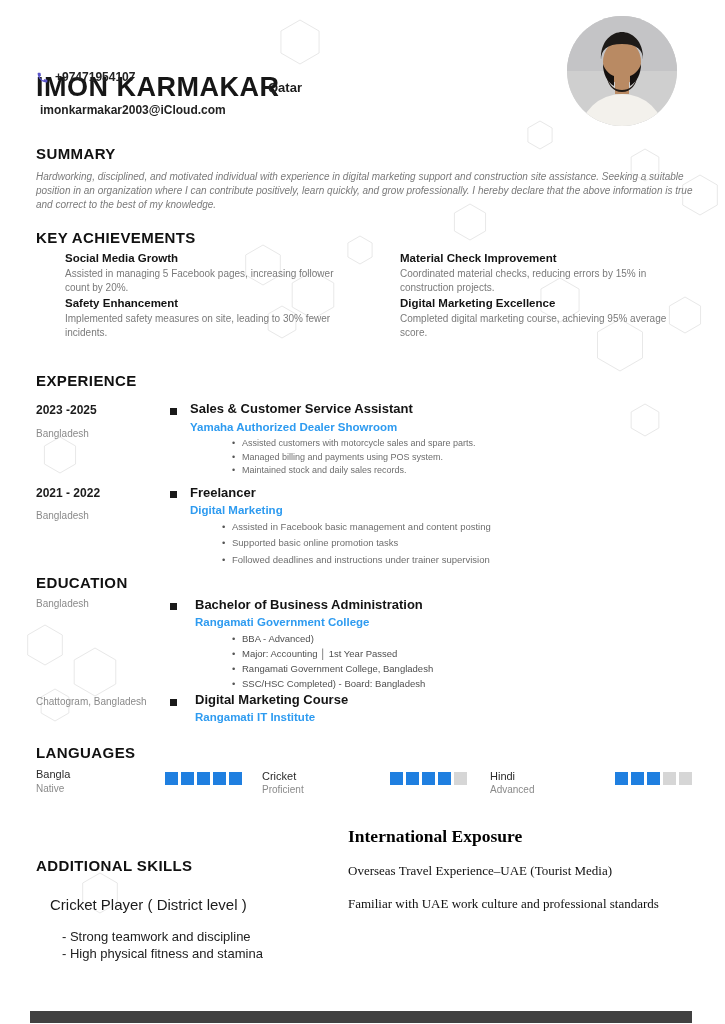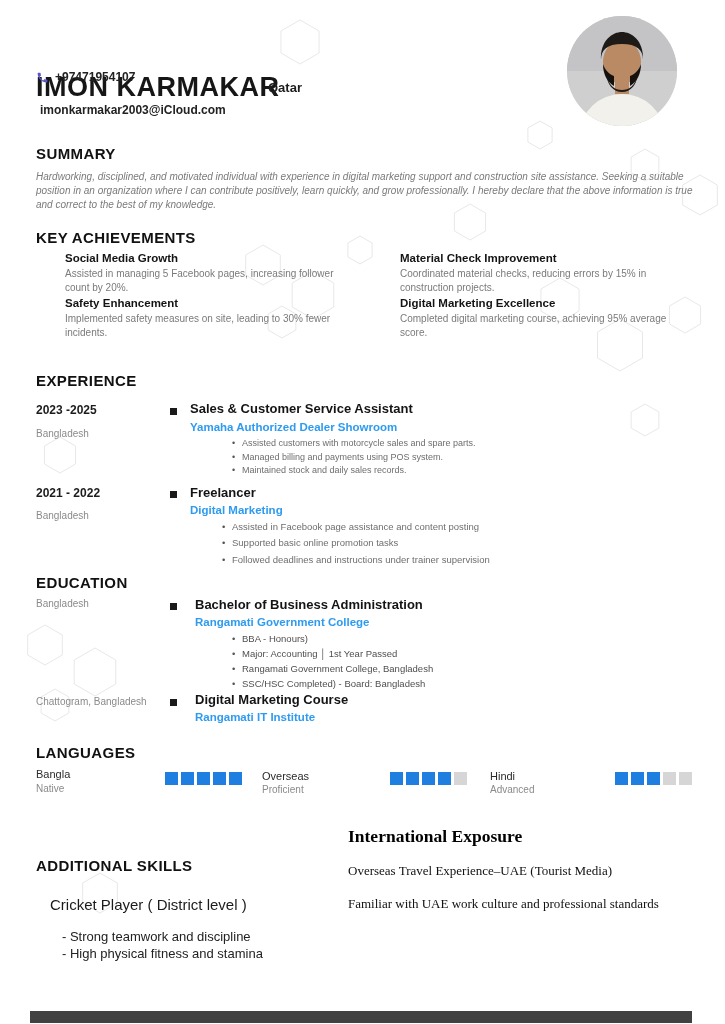--- a/index.html
+++ b/index.html
@@ -149,33 +149,33 @@
       <li>Managed billing and payments using POS system.</li>
       <li>Maintained stock and daily sales records.</li>
     </ul>
 
     <div class="abs dates" style="left:36px; top:486px;">2021 - 2022</div>
     <div class="abs loc" style="left:36px; top:510px;">Bangladesh</div>
     <div class="abs sq-marker" style="left:170px; top:491px;"></div>
     <div class="abs job-title" style="left:190px; top:485px;">Freelancer</div>
     <div class="abs link" style="left:190px; top:504px;">Digital Marketing</div>
     <ul class="abs bullets dense" style="left:190px; top:521px; width:430px;">
-      <li>Assisted in Facebook page assistance and content posting</li>
+      <li>Assisted in Facebook basic management and content posting</li>
       <li>Supported basic online promotion tasks</li>
       <li>Followed deadlines and instructions under trainer supervision</li>
     </ul>
 
     <div class="abs sec-h" style="left:36px; top:574px;">EDUCATION</div>
 
     <div class="abs loc" style="left:36px; top:598px;">Bangladesh</div>
     <div class="abs sq-marker" style="left:170px; top:603px;"></div>
     <div class="abs job-title" style="left:195px; top:597px;">Bachelor of Business Administration</div>
     <div class="abs link" style="left:195px; top:616px;">Rangamati Government College</div>
     <ul class="abs bullets dark" style="left:200px; top:633px; width:420px;">
-      <li>BBA - Honours)</li>
+      <li>BBA - Advanced)</li>
       <li>Major: Accounting │ 1st Year Passed</li>
       <li>Rangamati Government College, Bangladesh</li>
       <li>SSC/HSC Completed) - Board: Bangladesh</li>
     </ul>
 
     <div class="abs loc" style="left:36px; top:696px;">Chattogram, Bangladesh</div>
     <div class="abs sq-marker" style="left:170px; top:699px;"></div>
     <div class="abs job-title" style="left:195px; top:692px;">Digital Marketing Course</div>
     <div class="abs link" style="left:195px; top:711px;">Rangamati IT Institute</div>
 
@@ -184,21 +184,21 @@
     <div class="abs lang-name" style="left:36px; top:768px;">Bangla</div>
     <div class="abs lang-level" style="left:36px; top:783px;">Native</div>
     <div class="abs rating" style="left:165px; top:772px;">
         <span class="lang-sq filled"></span>
         <span class="lang-sq filled"></span>
         <span class="lang-sq filled"></span>
         <span class="lang-sq filled"></span>
         <span class="lang-sq filled"></span>
       </div>
 
-    <div class="abs lang-name" style="left:262px; top:770px;">Overseas</div>
+    <div class="abs lang-name" style="left:262px; top:770px;">Cricket</div>
     <div class="abs lang-level" style="left:262px; top:784px;">Proficient</div>
     <div class="abs rating" style="left:390px; top:772px;">
         <span class="lang-sq filled"></span>
         <span class="lang-sq filled"></span>
         <span class="lang-sq filled"></span>
         <span class="lang-sq filled"></span>
         <span class="lang-sq"></span>
       </div>
 
     <div class="abs lang-name" style="left:490px; top:770px;">Hindi</div>

